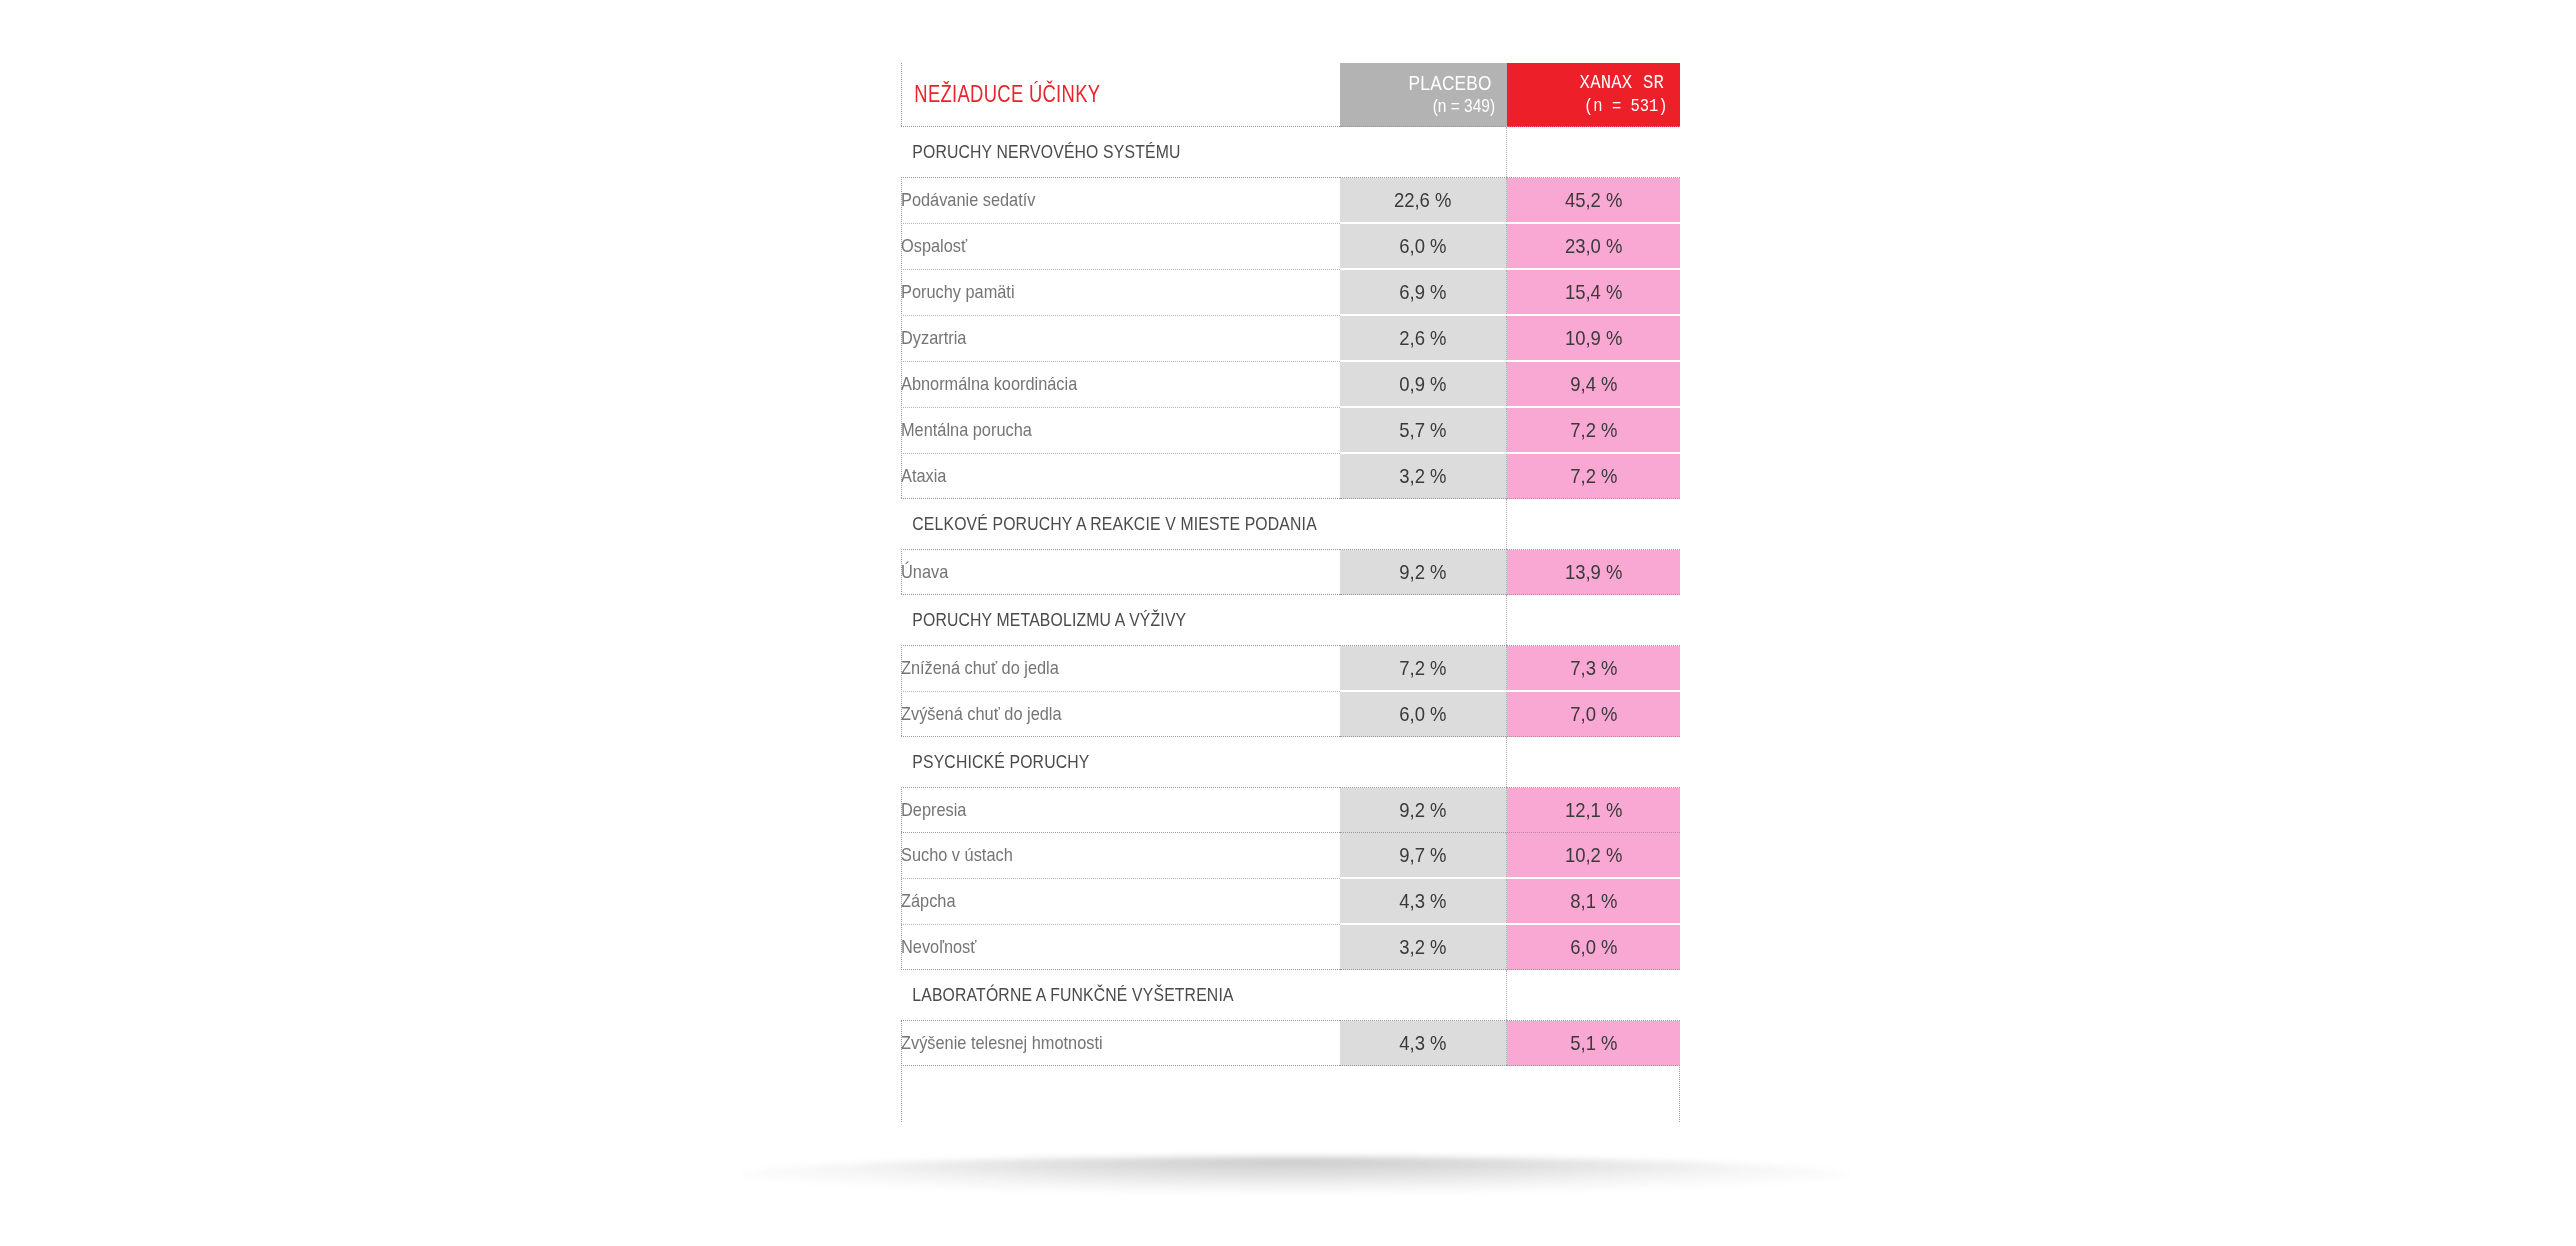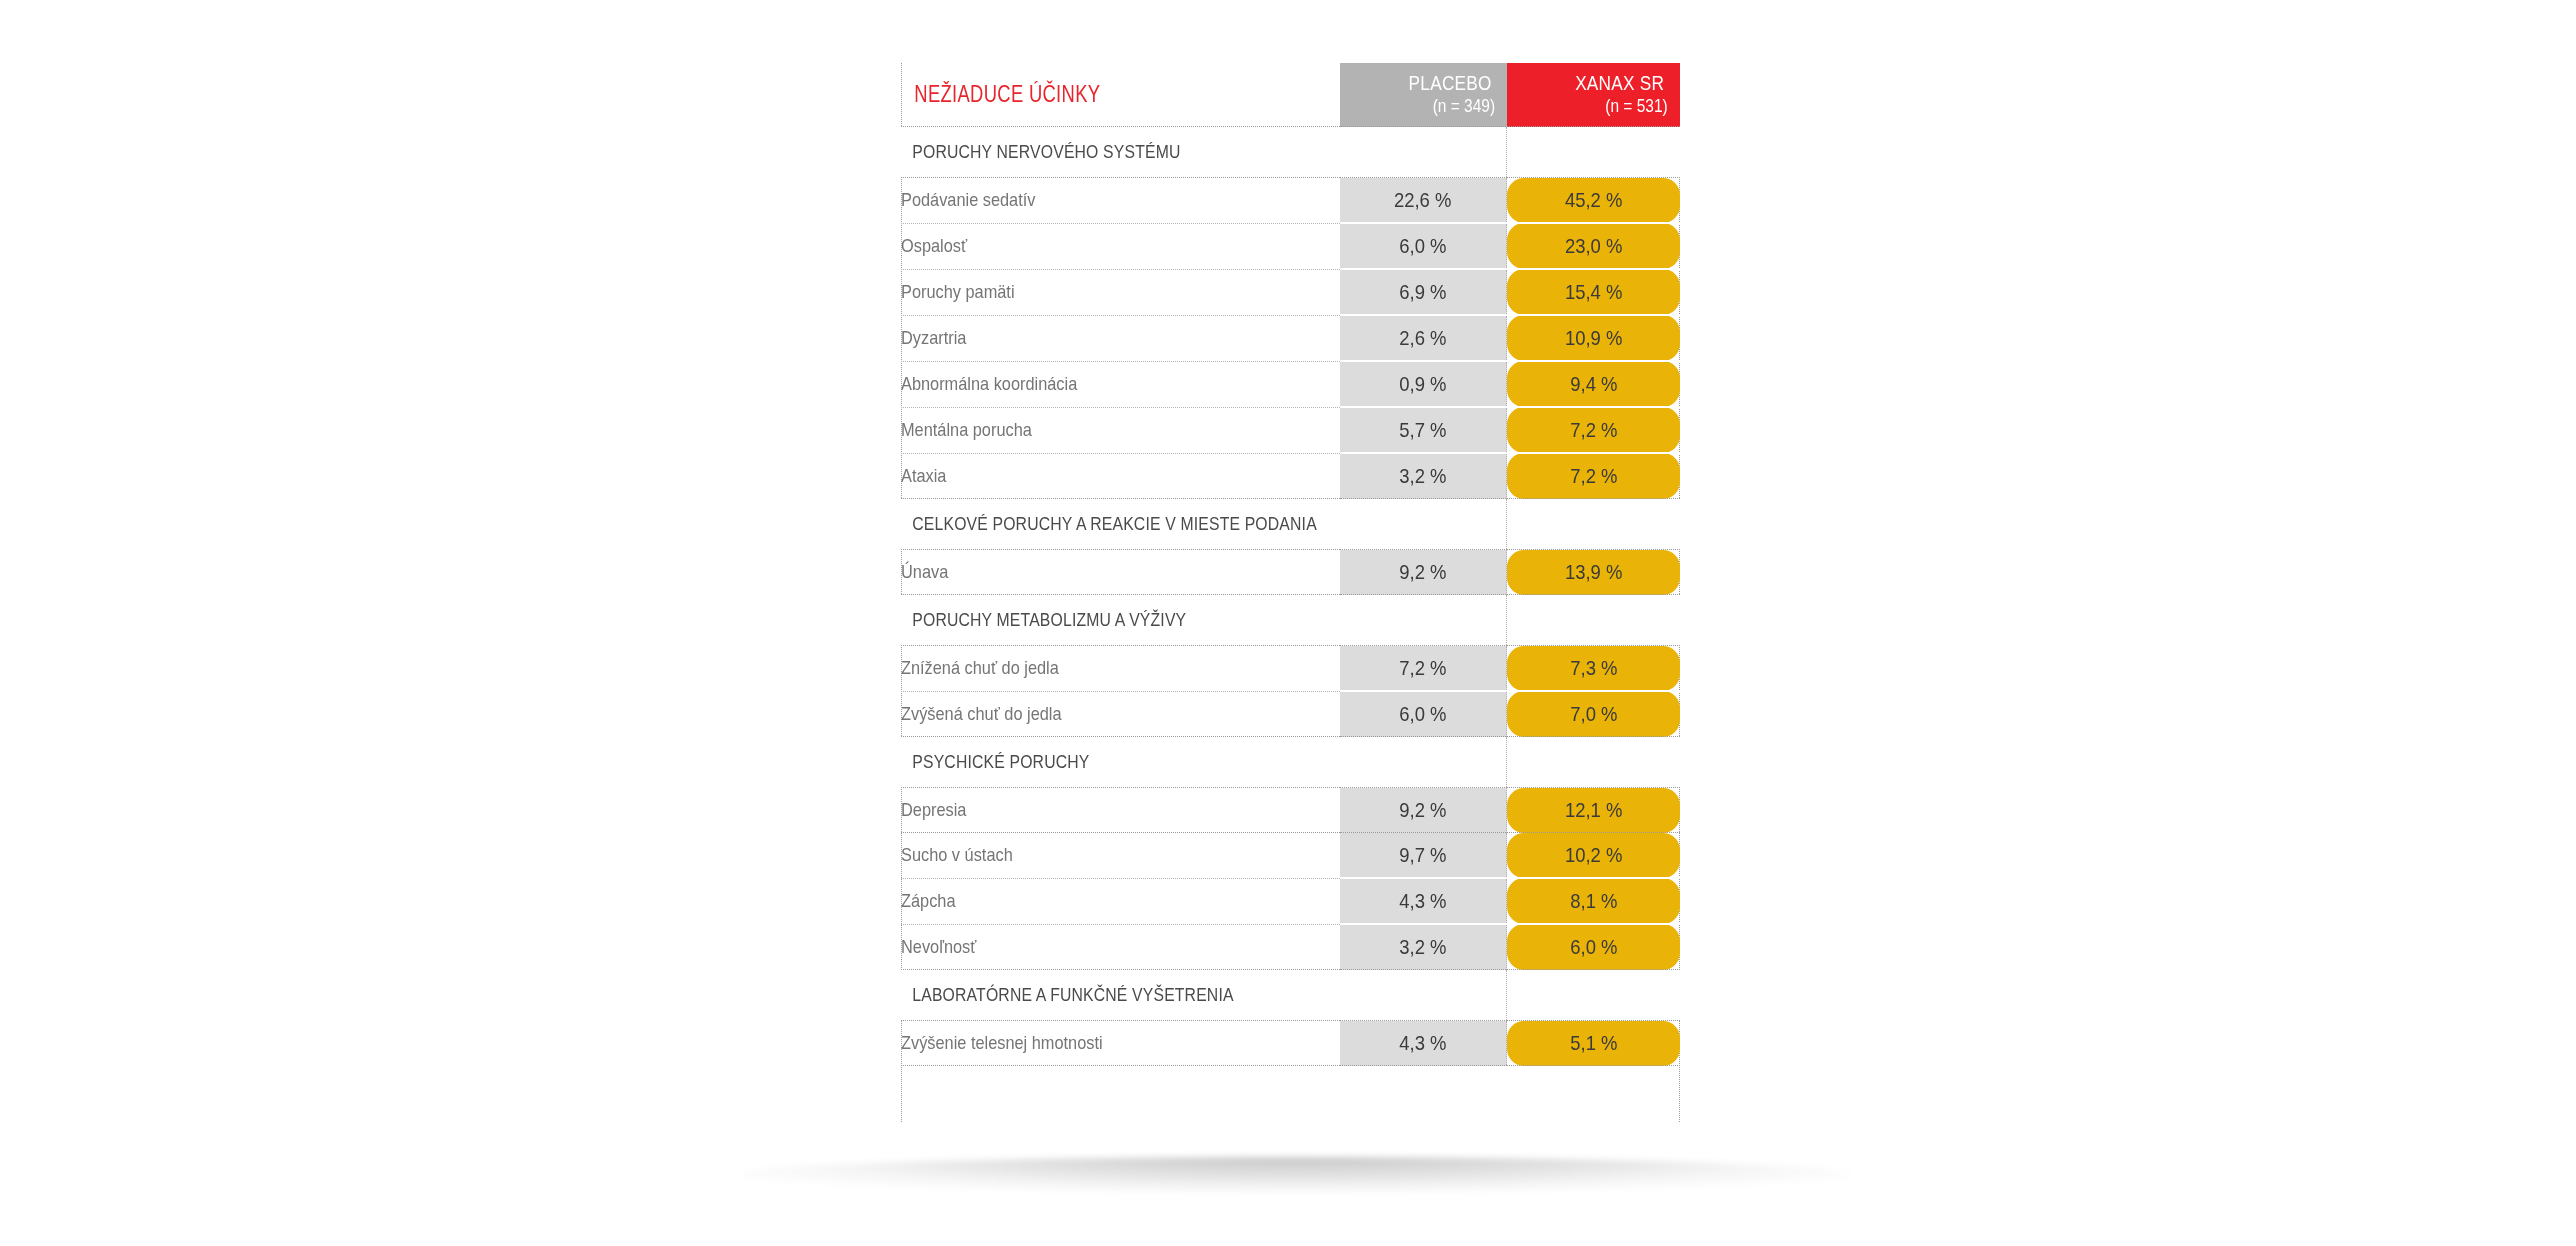--- a/index.html
+++ b/index.html
@@ -84,21 +84,21 @@
     transform-origin: left center;
   }
 
   .hdr-cell {
     text-align: right;
     color: #ffffff;
     line-height: 1.08;
     padding: 3px 0 4.5px 0;
   }
   .hdr-cell.placebo { background: #b3b3b3; }
-  .hdr-cell.xanax   { background: #ed1f28; }
+  .hdr-cell.xanax   { background: #ed1f28; font-family: Liberation Mono, monospace; }
 
   .hdr-name {
     font-size: 21px;
     letter-spacing: 0.3px;
     display: block;
     transform: scaleX(0.82);
   }
   .hdr-n {
     font-size: 18px;
     display: block;
@@ -138,21 +138,21 @@
   tr.data.first-in-group .data-label { border-top: 1.5px dotted #9a9a9a; }
 
   .data-val {
     text-align: center;
     color: #3a3a3a;
     font-size: 21px;
     border-top: 2.3px solid #ffffff;
   }
   .data-val .num { display: inline-block; transform: scaleX(0.88); }
   .data-val.placebo { background: #dcdcdc; margin-left: 48px; }
-  .data-val.xanax   { background: #eab308; border-radius: 17px; }
+  .data-val.xanax   { background: #f9a8d4; }
 
   tr.data.first-in-group .data-val { border-top: 1.5px dotted #9a9a9a; }
 
   
   tr.last td {
     border-bottom: 1.5px dotted #9a9a9a;
   }
 
   
   .data-val.xanax, .hdr-cell.xanax, tr.cat td.cat-x {

